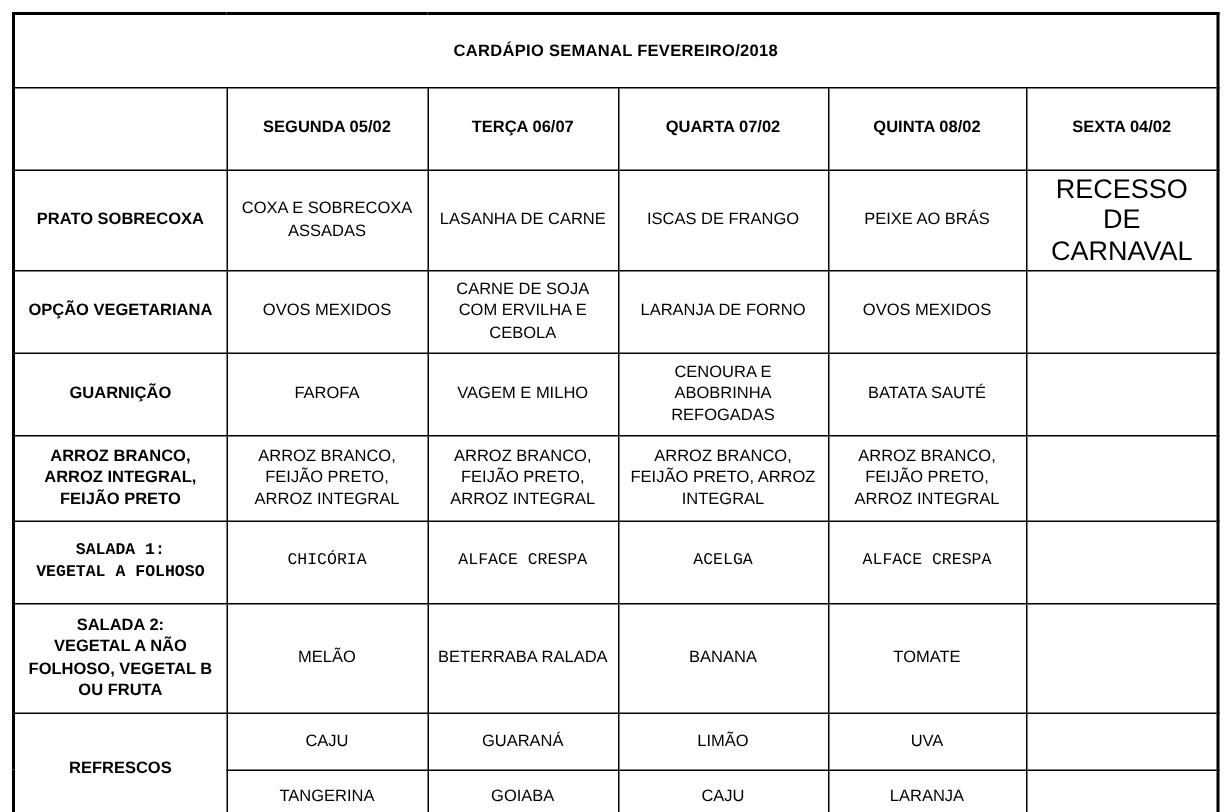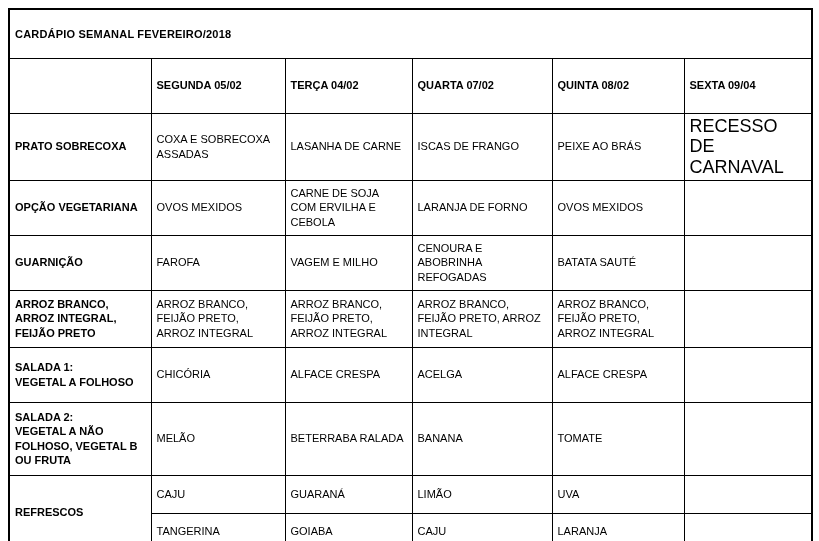--- a/index.html
+++ b/index.html
@@ -17,21 +17,21 @@
     left: 8px;
   }
   table.menu {
     border-collapse: collapse;
     table-layout: fixed;
     width: 803px;
     border: 2px solid #000000;
   }
   .menu th, .menu td {
     border: 1px solid #000000;
-    text-align: left;
+    text-align: center;
     vertical-align: middle;
     color: #000000;
     font-size: 11px;
     line-height: 1.3;
     padding: 2px 5px;
     overflow: hidden;
   }
   .menu th {
     font-weight: bold;
     white-space: pre-line;
@@ -70,24 +70,24 @@
     </colgroup>
 
     <tbody>
         <tr style="height:49px;">
       <th colspan="6" class="title-cell">CARDÁPIO SEMANAL FEVEREIRO/2018</th>
     </tr>
 
     <tr style="height:55px;">
       <th></th>
       <th>SEGUNDA 05/02</th>
-      <th>TERÇA 04/02</th>
+      <th>TERÇA 06/07</th>
       <th>QUARTA 07/02</th>
       <th>QUINTA 08/02</th>
-      <th>SEXTA 09/04</th>
+      <th>SEXTA 04/02</th>
     </tr>
 
     <tr style="height:55px;">
       <th>PRATO SOBRECOXA</th>
       <td>COXA E SOBRECOXA ASSADAS</td>
       <td>LASANHA DE CARNE</td>
       <td>ISCAS DE FRANGO</td>
       <td>PEIXE AO BRÁS</td>
       <td class="recesso">RECESSO DE CARNAVAL</td>
     </tr>
@@ -112,21 +112,21 @@
 
     <tr style="height:57px;">
       <th>ARROZ BRANCO, ARROZ INTEGRAL, FEIJÃO PRETO</th>
       <td>ARROZ BRANCO, FEIJÃO PRETO, ARROZ INTEGRAL</td>
       <td>ARROZ BRANCO, FEIJÃO PRETO, ARROZ INTEGRAL</td>
       <td>ARROZ BRANCO, FEIJÃO PRETO, ARROZ INTEGRAL</td>
       <td>ARROZ BRANCO, FEIJÃO PRETO, ARROZ INTEGRAL</td>
       <td></td>
     </tr>
 
-    <tr style="height:55px;">
+    <tr style="height:55px;font-family:Liberation Mono, monospace;">
       <th>SALADA 1:
 VEGETAL A FOLHOSO</th>
       <td>CHICÓRIA</td>
       <td>ALFACE CRESPA</td>
       <td>ACELGA</td>
       <td>ALFACE CRESPA</td>
       <td></td>
     </tr>
 
     <tr style="height:73px;margin-left:38px;">

